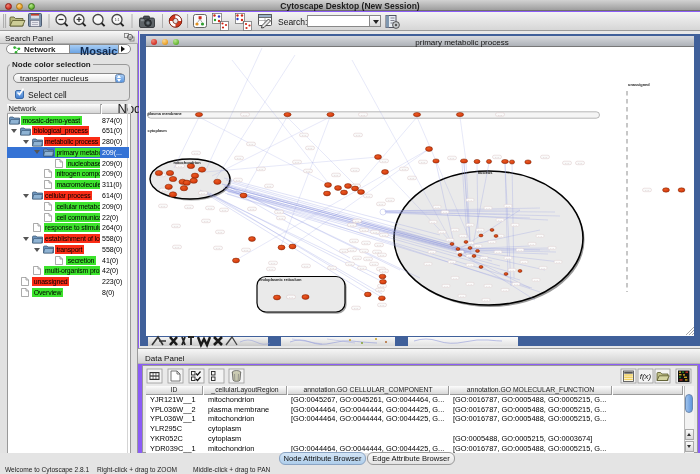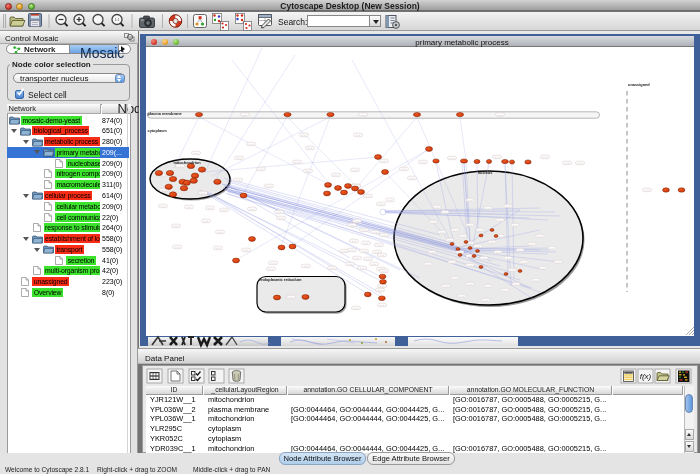--- a/index.html
+++ b/index.html
@@ -1,16 +1,16 @@
 <!DOCTYPE html>
 <html><head><meta charset="utf-8">
 <style>
 html,body{margin:0;padding:0}
 *{box-sizing:border-box;font-family:"Liberation Sans",sans-serif}
-#app{position:relative;width:700px;height:474px;background:#737373;overflow:hidden}
+#app{position:relative;width:700px;height:474px;background:#8b5cf6;overflow:hidden}
 .abs{position:absolute}
 </style></head><body>
 <div id="app">
 
 <div class="abs" style="left:0;top:0;width:700px;height:11px;background:linear-gradient(#d2d2d2,#9e9e9e);border-bottom:1px solid #6e6e6e"></div>
 <div class="abs" style="left:5px;top:2.5px;width:7px;height:7px;border-radius:50%;background:radial-gradient(circle at 35% 30%,#f08878,#d83a2e 60%,#a02018);border:0.5px solid #902018"></div>
 <div class="abs" style="left:16px;top:2.5px;width:7px;height:7px;border-radius:50%;background:radial-gradient(circle at 35% 30%,#fad890,#eda530 60%,#b87a10);border:0.5px solid #a87818"></div>
 <div class="abs" style="left:27.5px;top:2.5px;width:7px;height:7px;border-radius:50%;background:radial-gradient(circle at 35% 30%,#b8e890,#70bc3c 60%,#3c8818);border:0.5px solid #3c7818"></div>
 <div class="abs" style="left:0;top:1px;width:700px;text-align:center;font-size:8.5px;font-weight:bold;color:#1c1c1c">Cytoscape Desktop (New Session)</div>
 
@@ -121,38 +121,38 @@
       <rect x="1" y="1.5" width="3" height="12" fill="#8098b0"></rect>
       <line x1="5.5" y1="4" x2="9.5" y2="4" stroke="#667" stroke-width="0.8"></line>
       <line x1="5.5" y1="6.5" x2="9.5" y2="6.5" stroke="#667" stroke-width="0.8"></line>
       <line x1="5.5" y1="9" x2="9.5" y2="9" stroke="#667" stroke-width="0.8"></line>
       <circle cx="11" cy="11" r="3.4" fill="#c8ccd0" stroke="#333" stroke-width="0.8"></circle>
       <circle cx="11" cy="11" r="1.2" fill="#555"></circle>
     </svg>
 
 <div class="abs" style="left:0;top:31px;width:138px;height:427px;background:#e2e2e2;border-right:1px solid #9a9a9a"></div>
 <div class="abs" style="left:0;top:31px;width:138px;height:13px;background:linear-gradient(#f8f8f8,#d2d2d2);border-bottom:1px solid #aaa"></div>
-<div class="abs" style="left:5px;top:33.5px;font-size:8px;color:#111">Control Mosaic</div>
+<div class="abs" style="left:5px;top:33.5px;font-size:8px;color:#111">Search Panel</div>
 <svg class="abs" style="left:124px;top:33px" width="11" height="9" viewBox="0 0 11 9">
       <rect x="0.5" y="0.5" width="4" height="4" fill="none" stroke="#777" stroke-width="0.8"></rect>
       <rect x="6" y="4" width="4" height="4" fill="none" stroke="#777" stroke-width="0.8"></rect>
       <circle cx="6" cy="4" r="2.6" fill="none" stroke="#555" stroke-width="0.9"></circle>
     </svg>
 
 <div class="abs" style="left:5.5px;top:43.5px;width:125px;height:10.5px;background:#fff;border:1px solid #8a8a8a;border-radius:5px;overflow:hidden">
   <div class="abs" style="left:62px;top:0;width:50px;height:10.5px;background:linear-gradient(#a8cdf4,#5d9ae0);border-left:1px solid #8a8a8a;border-right:1px solid #8a8a8a"></div>
 </div>
 <svg class="abs" style="left:13px;top:45.5px" width="8" height="8" viewBox="0 0 8 8">
       <circle cx="1.6" cy="1.6" r="1.3" fill="#2fae2f"></circle>
       <circle cx="6" cy="2.8" r="1.3" fill="#2fae2f"></circle>
       <circle cx="3" cy="6.3" r="1.3" fill="#2fae2f"></circle>
       <path d="M1.6 1.6 L6 2.8 L3 6.3" fill="none" stroke="#2fae2f" stroke-width="0.7"></path>
     </svg>
 <div class="abs" style="left:24px;top:45px;font-size:8px;font-weight:bold;color:#222">Network</div>
-<div class="abs" style="left:80px;top:45px;font-size:14px;font-weight:normal;color:#102a50">Mosaic</div>
+<div class="abs" style="left:80px;top:45px;font-size:11px;font-weight:bold;color:#102a50">Mosaic</div>
 <div class="abs" style="left:121px;top:46.2px;width:0;height:0;border-top:3.2px solid transparent;border-bottom:3.2px solid transparent;border-left:4.5px solid #111"></div>
 
 <div class="abs" style="left:7px;top:64px;width:123px;height:37px;border:1px solid #999;border-radius:4px"></div>
 <div class="abs" style="left:10px;top:60px;font-size:8px;font-weight:bold;color:#222;background:#e2e2e2;padding:0 2px">Node color selection</div>
 <div class="abs" style="left:13px;top:72.5px;width:112px;height:10px;background:linear-gradient(#ffffff,#e8e8e8);border:1px solid #8a8a8a;border-radius:5px"></div>
 <div class="abs" style="left:20px;top:74px;font-size:8px;color:#111">transporter nucleus</div>
 <div class="abs" style="left:114.5px;top:73.5px;width:10px;height:9.5px;background:linear-gradient(#a8ccf4,#5a96e0);border:1px solid #6a88b0;border-radius:2.5px"></div>
 <div class="abs" style="left:116.5px;top:75px;width:0;height:0;border-left:2.5px solid transparent;border-right:2.5px solid transparent;border-bottom:3px solid #fff"></div>
 <div class="abs" style="left:116.5px;top:79px;width:0;height:0;border-left:2.5px solid transparent;border-right:2.5px solid transparent;border-top:3px solid #fff"></div>
 <div class="abs" style="left:15px;top:89.5px;width:9px;height:9px;background:linear-gradient(#8ab8ee,#4580d0);border:1px solid #3a6aa8;border-radius:2px"></div>
@@ -783,33 +783,35 @@
         <rect x="9" y="10.2" width="2.5" height="1.4" fill="#c8a020"></rect>
       </g>
     </svg>
 <div style="position:absolute;left:146px;top:386px;width:57px;height:8.5px;background:linear-gradient(#fcfcfc,#d8d8d8);border-right:1px solid #9a9a9a;border-bottom:1px solid #9a9a9a;font-size:6.8px;line-height:7.5px;text-align:center;color:#222;overflow:hidden;white-space:nowrap">ID</div>
     <div style="position:absolute;left:204px;top:386px;width:83px;height:8.5px;background:linear-gradient(#fcfcfc,#d8d8d8);border-right:1px solid #9a9a9a;border-bottom:1px solid #9a9a9a;font-size:6.8px;line-height:7.5px;text-align:center;color:#222;overflow:hidden;white-space:nowrap">_cellularLayoutRegion</div>
     <div style="position:absolute;left:288px;top:386px;width:161px;height:8.5px;background:linear-gradient(#fcfcfc,#d8d8d8);border-right:1px solid #9a9a9a;border-bottom:1px solid #9a9a9a;font-size:6.8px;line-height:7.5px;text-align:center;color:#222;overflow:hidden;white-space:nowrap">annotation.GO CELLULAR_COMPONENT</div>
     <div style="position:absolute;left:450px;top:386px;width:162px;height:8.5px;background:linear-gradient(#fcfcfc,#d8d8d8);border-right:1px solid #9a9a9a;border-bottom:1px solid #9a9a9a;font-size:6.8px;line-height:7.5px;text-align:center;color:#222;overflow:hidden;white-space:nowrap">annotation.GO MOLECULAR_FUNCTION</div>
     <div style="position:absolute;left:613px;top:386px;width:70px;height:8.5px;background:linear-gradient(#fcfcfc,#d8d8d8);border-right:1px solid #9a9a9a;border-bottom:1px solid #9a9a9a;font-size:6.8px;line-height:7.5px;text-align:center;color:#222;overflow:hidden;white-space:nowrap"></div>
     <div style="position:absolute;left:150px;top:395px;font-size:7.4px;line-height:9.7px;color:#000;white-space:nowrap">YJR121W__1</div>
     <div style="position:absolute;left:208px;top:395px;font-size:7.4px;line-height:9.7px;color:#000;white-space:nowrap">mitochondrion</div>
+    <div style="position:absolute;left:291px;top:395px;font-size:7.4px;line-height:9.7px;color:#000;white-space:nowrap">[GO:0045267, GO:0045261, GO:0044464, G...</div>
     <div style="position:absolute;left:453px;top:395px;font-size:7.4px;line-height:9.7px;color:#000;white-space:nowrap">[GO:0016787, GO:0005488, GO:0005215, G...</div>
     <div style="position:absolute;left:150px;top:404.7px;font-size:7.4px;line-height:9.7px;color:#000;white-space:nowrap">YPL036W__2</div>
     <div style="position:absolute;left:208px;top:404.7px;font-size:7.4px;line-height:9.7px;color:#000;white-space:nowrap">plasma membrane</div>
     <div style="position:absolute;left:291px;top:404.7px;font-size:7.4px;line-height:9.7px;color:#000;white-space:nowrap">[GO:0044464, GO:0044444, GO:0044425, G...</div>
     <div style="position:absolute;left:453px;top:404.7px;font-size:7.4px;line-height:9.7px;color:#000;white-space:nowrap">[GO:0016787, GO:0005488, GO:0005215, G...</div>
     <div style="position:absolute;left:150px;top:414.4px;font-size:7.4px;line-height:9.7px;color:#000;white-space:nowrap">YPL036W__1</div>
     <div style="position:absolute;left:208px;top:414.4px;font-size:7.4px;line-height:9.7px;color:#000;white-space:nowrap">mitochondrion</div>
     <div style="position:absolute;left:291px;top:414.4px;font-size:7.4px;line-height:9.7px;color:#000;white-space:nowrap">[GO:0044464, GO:0044444, GO:0044425, G...</div>
     <div style="position:absolute;left:453px;top:414.4px;font-size:7.4px;line-height:9.7px;color:#000;white-space:nowrap">[GO:0016787, GO:0005488, GO:0005215, G...</div>
     <div style="position:absolute;left:150px;top:424.09999999999997px;font-size:7.4px;line-height:9.7px;color:#000;white-space:nowrap">YLR295C</div>
     <div style="position:absolute;left:208px;top:424.09999999999997px;font-size:7.4px;line-height:9.7px;color:#000;white-space:nowrap">cytoplasm</div>
     <div style="position:absolute;left:150px;top:433.79999999999995px;font-size:7.4px;line-height:9.7px;color:#000;white-space:nowrap">YKR052C</div>
     <div style="position:absolute;left:208px;top:433.79999999999995px;font-size:7.4px;line-height:9.7px;color:#000;white-space:nowrap">cytoplasm</div>
+    <div style="position:absolute;left:453px;top:433.79999999999995px;font-size:7.4px;line-height:9.7px;color:#000;white-space:nowrap">[GO:0005488, GO:0005215, GO:0003674]</div>
     <div style="position:absolute;left:150px;top:443.49999999999994px;font-size:7.4px;line-height:9.7px;color:#000;white-space:nowrap">YDR039C__1</div>
     <div style="position:absolute;left:208px;top:443.49999999999994px;font-size:7.4px;line-height:9.7px;color:#000;white-space:nowrap">mitochondrion</div>
     <div style="position:absolute;left:291px;top:443.49999999999994px;font-size:7.4px;line-height:9.7px;color:#000;white-space:nowrap">[GO:0044464, GO:0044444, GO:0044425, G...</div>
     <div style="position:absolute;left:453px;top:443.49999999999994px;font-size:7.4px;line-height:9.7px;color:#000;white-space:nowrap">[GO:0016787, GO:0005488, GO:0005215, G...</div>
 
 <div class="abs" style="left:684px;top:386px;width:10px;height:67px;background:#f2f2f2;border-left:1px solid #bbb"></div>
 <div class="abs" style="left:685px;top:394px;width:8px;height:19px;background:linear-gradient(90deg,#9ec2ec,#5f97dd);border-radius:4px;border:0.5px solid #6a88b0"></div>
 <div class="abs" style="left:684.5px;top:429px;width:9px;height:11px;background:linear-gradient(#fafafa,#d8d8d8);border:1px solid #aaa"></div>
 <div class="abs" style="left:684.5px;top:441px;width:9px;height:11px;background:linear-gradient(#fafafa,#d8d8d8);border:1px solid #aaa"></div>
 <div class="abs" style="left:687px;top:433px;width:0;height:0;border-left:2.5px solid transparent;border-right:2.5px solid transparent;border-bottom:3.5px solid #333"></div>

